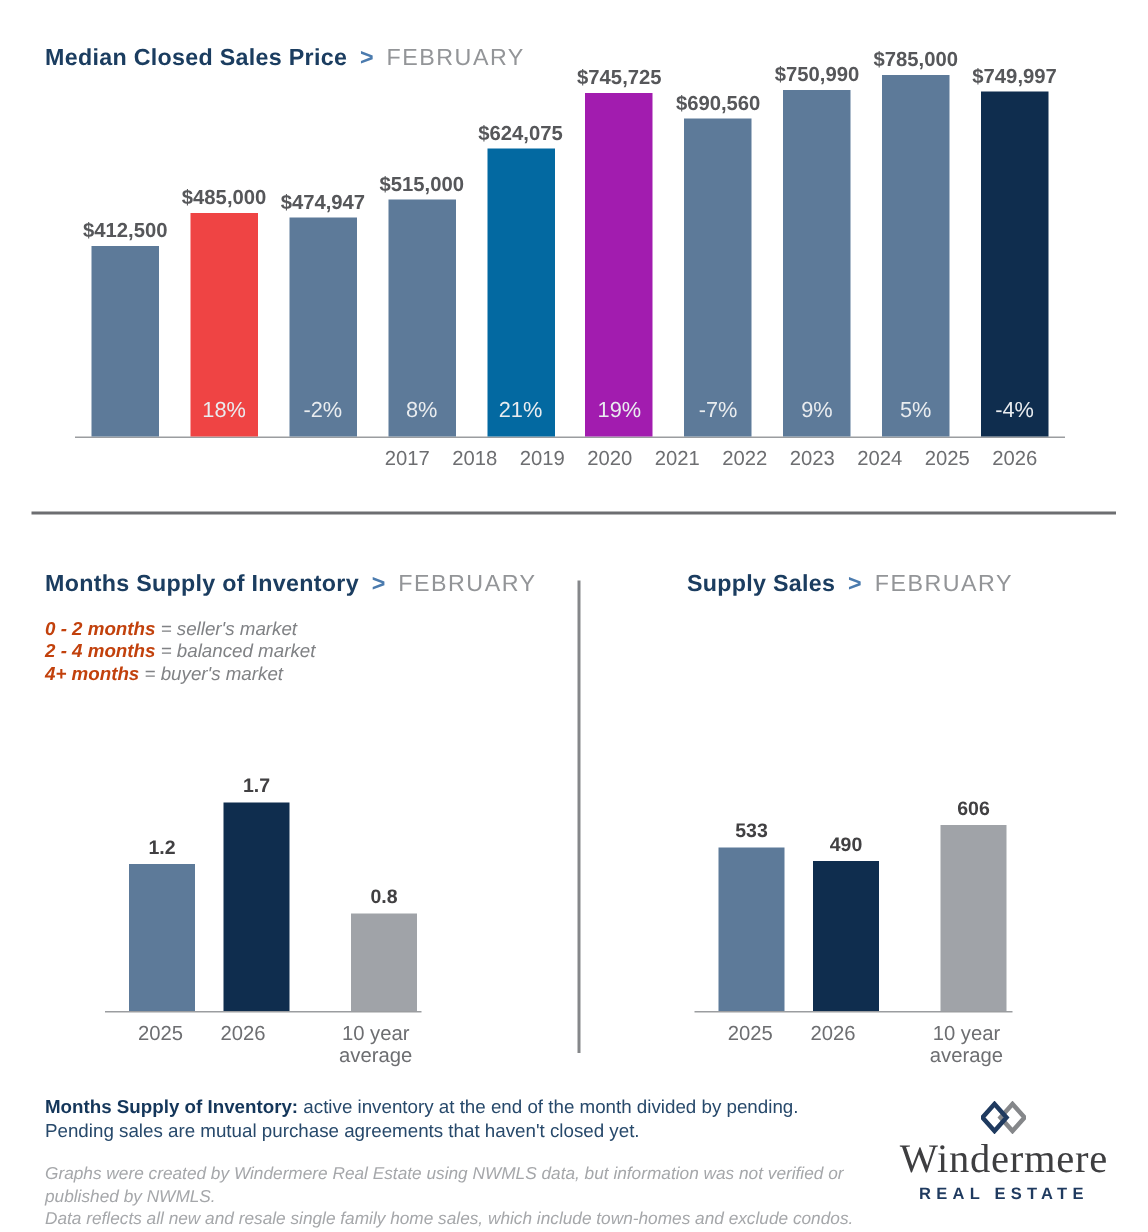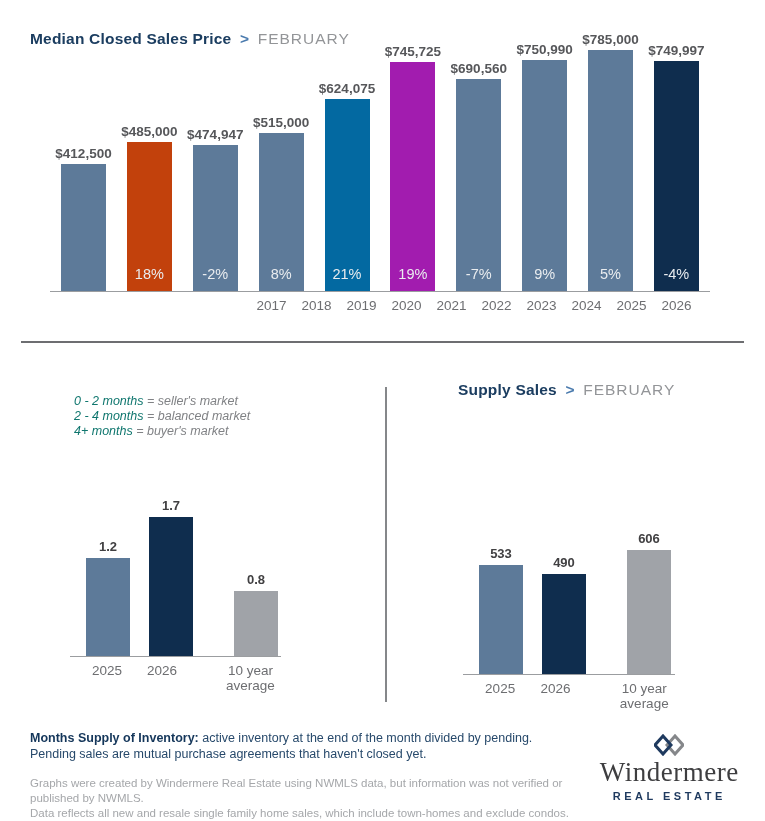--- a/index.html
+++ b/index.html
@@ -25,40 +25,40 @@
   
   .h-divider { border:none; border-top:2px solid #6d6e71; margin:28px 21px 0 21px; }
 
   
   .bottom { position:relative; display:flex; }
   .v-divider { position:absolute; left:385px; top:44px; height:315px; width:2px; background:#85878a; }
   .col-left { width:385px; padding:38px 0 0 30px; }
   .col-right { flex:1; padding:38px 0 0 73px; }
 
   .legend { margin-top:13px; font-size:12.5px; font-style:italic; line-height:15px; }
-  .legend .rng { font-weight:normal; color:#0f766e;margin-left:44px; }
+  .legend .rng { font-weight:bold; color:#c2410c; }
   .legend .dsc { color:#808285; }
 
   .mini-chart-left  { margin:63px 0 0 40px; width:211px; }
   .mini-chart-right { margin:121px 0 0 5px; width:212px; }
   .mini-bars { height:155px; display:flex; align-items:flex-end; border-bottom:1px solid #9b9da0; }
   .mini-col { width:44px; display:flex; flex-direction:column; align-items:center; justify-content:flex-end; }
   .mini-col.m0 { margin-left:16px; } .mini-col.m1 { margin-left:13px;padding-left:12px; } .mini-col.m2 { margin-left:47px; }
   .mini-value { font-size:13px; font-weight:bold; color:#414042; margin-bottom:4px; white-space:nowrap; }
   .mini-bar { width:44px; }
   .mini-years { display:flex; margin-top:6px; }
   .mini-year { text-align:center; font-size:13.5px; color:#6d6e71; line-height:15px; }
   .mini-year.m0 { width:44px; margin-left:16px; } .mini-year.m1 { width:44px; margin-left:13px; } .mini-year.m2 { width:64px; margin-left:37px; }
 
   
   .footer { display:flex; justify-content:space-between; padding:0 22px 0 30px; margin-top:19px; }
   .footer-text { width:575px; }
   .footnote { font-size:12.5px; line-height:16px; color:#27496b; }
   .footnote strong { color:#14365a; }
-  .disclaimer { margin-top:14px; font-size:11.5px; line-height:15px; color:#a5a7aa; }
+  .disclaimer { margin-top:14px; font-size:11.5px; line-height:15px; font-style:italic; color:#a5a7aa; }
 
   .logo-block { width:150px; display:flex; flex-direction:column; align-items:center; padding-top:4px; }
   .logo-mark { width:30px; height:22px; }
   .logo-word { font-family:"Liberation Serif", serif; font-size:27px; color:#3e3e40; letter-spacing:.5px; margin-top:1px; }
   .logo-sub { font-size:11px; font-weight:bold; letter-spacing:3.5px; color:#1f3a5f; margin-top:2px; }
 </style>
 </head>
 <body>
 
 <div class="top-section">
@@ -68,21 +68,21 @@
     <span class="t-month">FEBRUARY</span>
   </h2>
   <div class="top-chart">
     <div class="top-cols" id="top-bars">
         <div class="bar-col">
           <div class="bar-value">$412,500</div>
           <div class="bar" style="height: 127px; background: rgb(93, 122, 153);"></div>
         </div>
         <div class="bar-col">
           <div class="bar-value">$485,000</div>
-          <div class="bar" style="height: 149px; background: #c2410c;">
+          <div class="bar" style="height: 149px; background: #ef4444;">
             <span class="bar-pct">18%</span>
           </div>
         </div>
         <div class="bar-col">
           <div class="bar-value">$474,947</div>
           <div class="bar" style="height: 146px; background: rgb(93, 122, 153);">
             <span class="bar-pct">-2%</span>
           </div>
         </div>
         <div class="bar-col">
@@ -142,20 +142,25 @@
       </div>
   </div>
 </div>
 
 <hr class="h-divider">
 
 <div class="bottom">
   <div class="v-divider"></div>
 
   <div class="col-left">
+    <h2 class="sec-title">
+      <span class="t-main">Months Supply of Inventory</span>
+      <span class="t-sep">&gt;</span>
+      <span class="t-month">FEBRUARY</span>
+    </h2>
     <div class="legend">
       <div><span class="rng">0 - 2 months</span><span class="dsc"> = seller's market</span></div>
       <div><span class="rng">2 - 4 months</span><span class="dsc"> = balanced market</span></div>
       <div><span class="rng">4+ months</span><span class="dsc"> = buyer's market</span></div>
     </div>
     <div class="mini-chart-left">
       <div class="mini-bars" id="mini1-bars">
           <div class="mini-col m0">
             <div class="mini-value">1.2</div>
             <div class="mini-bar" style="height: 98px; background: rgb(93, 122, 153);"></div>

